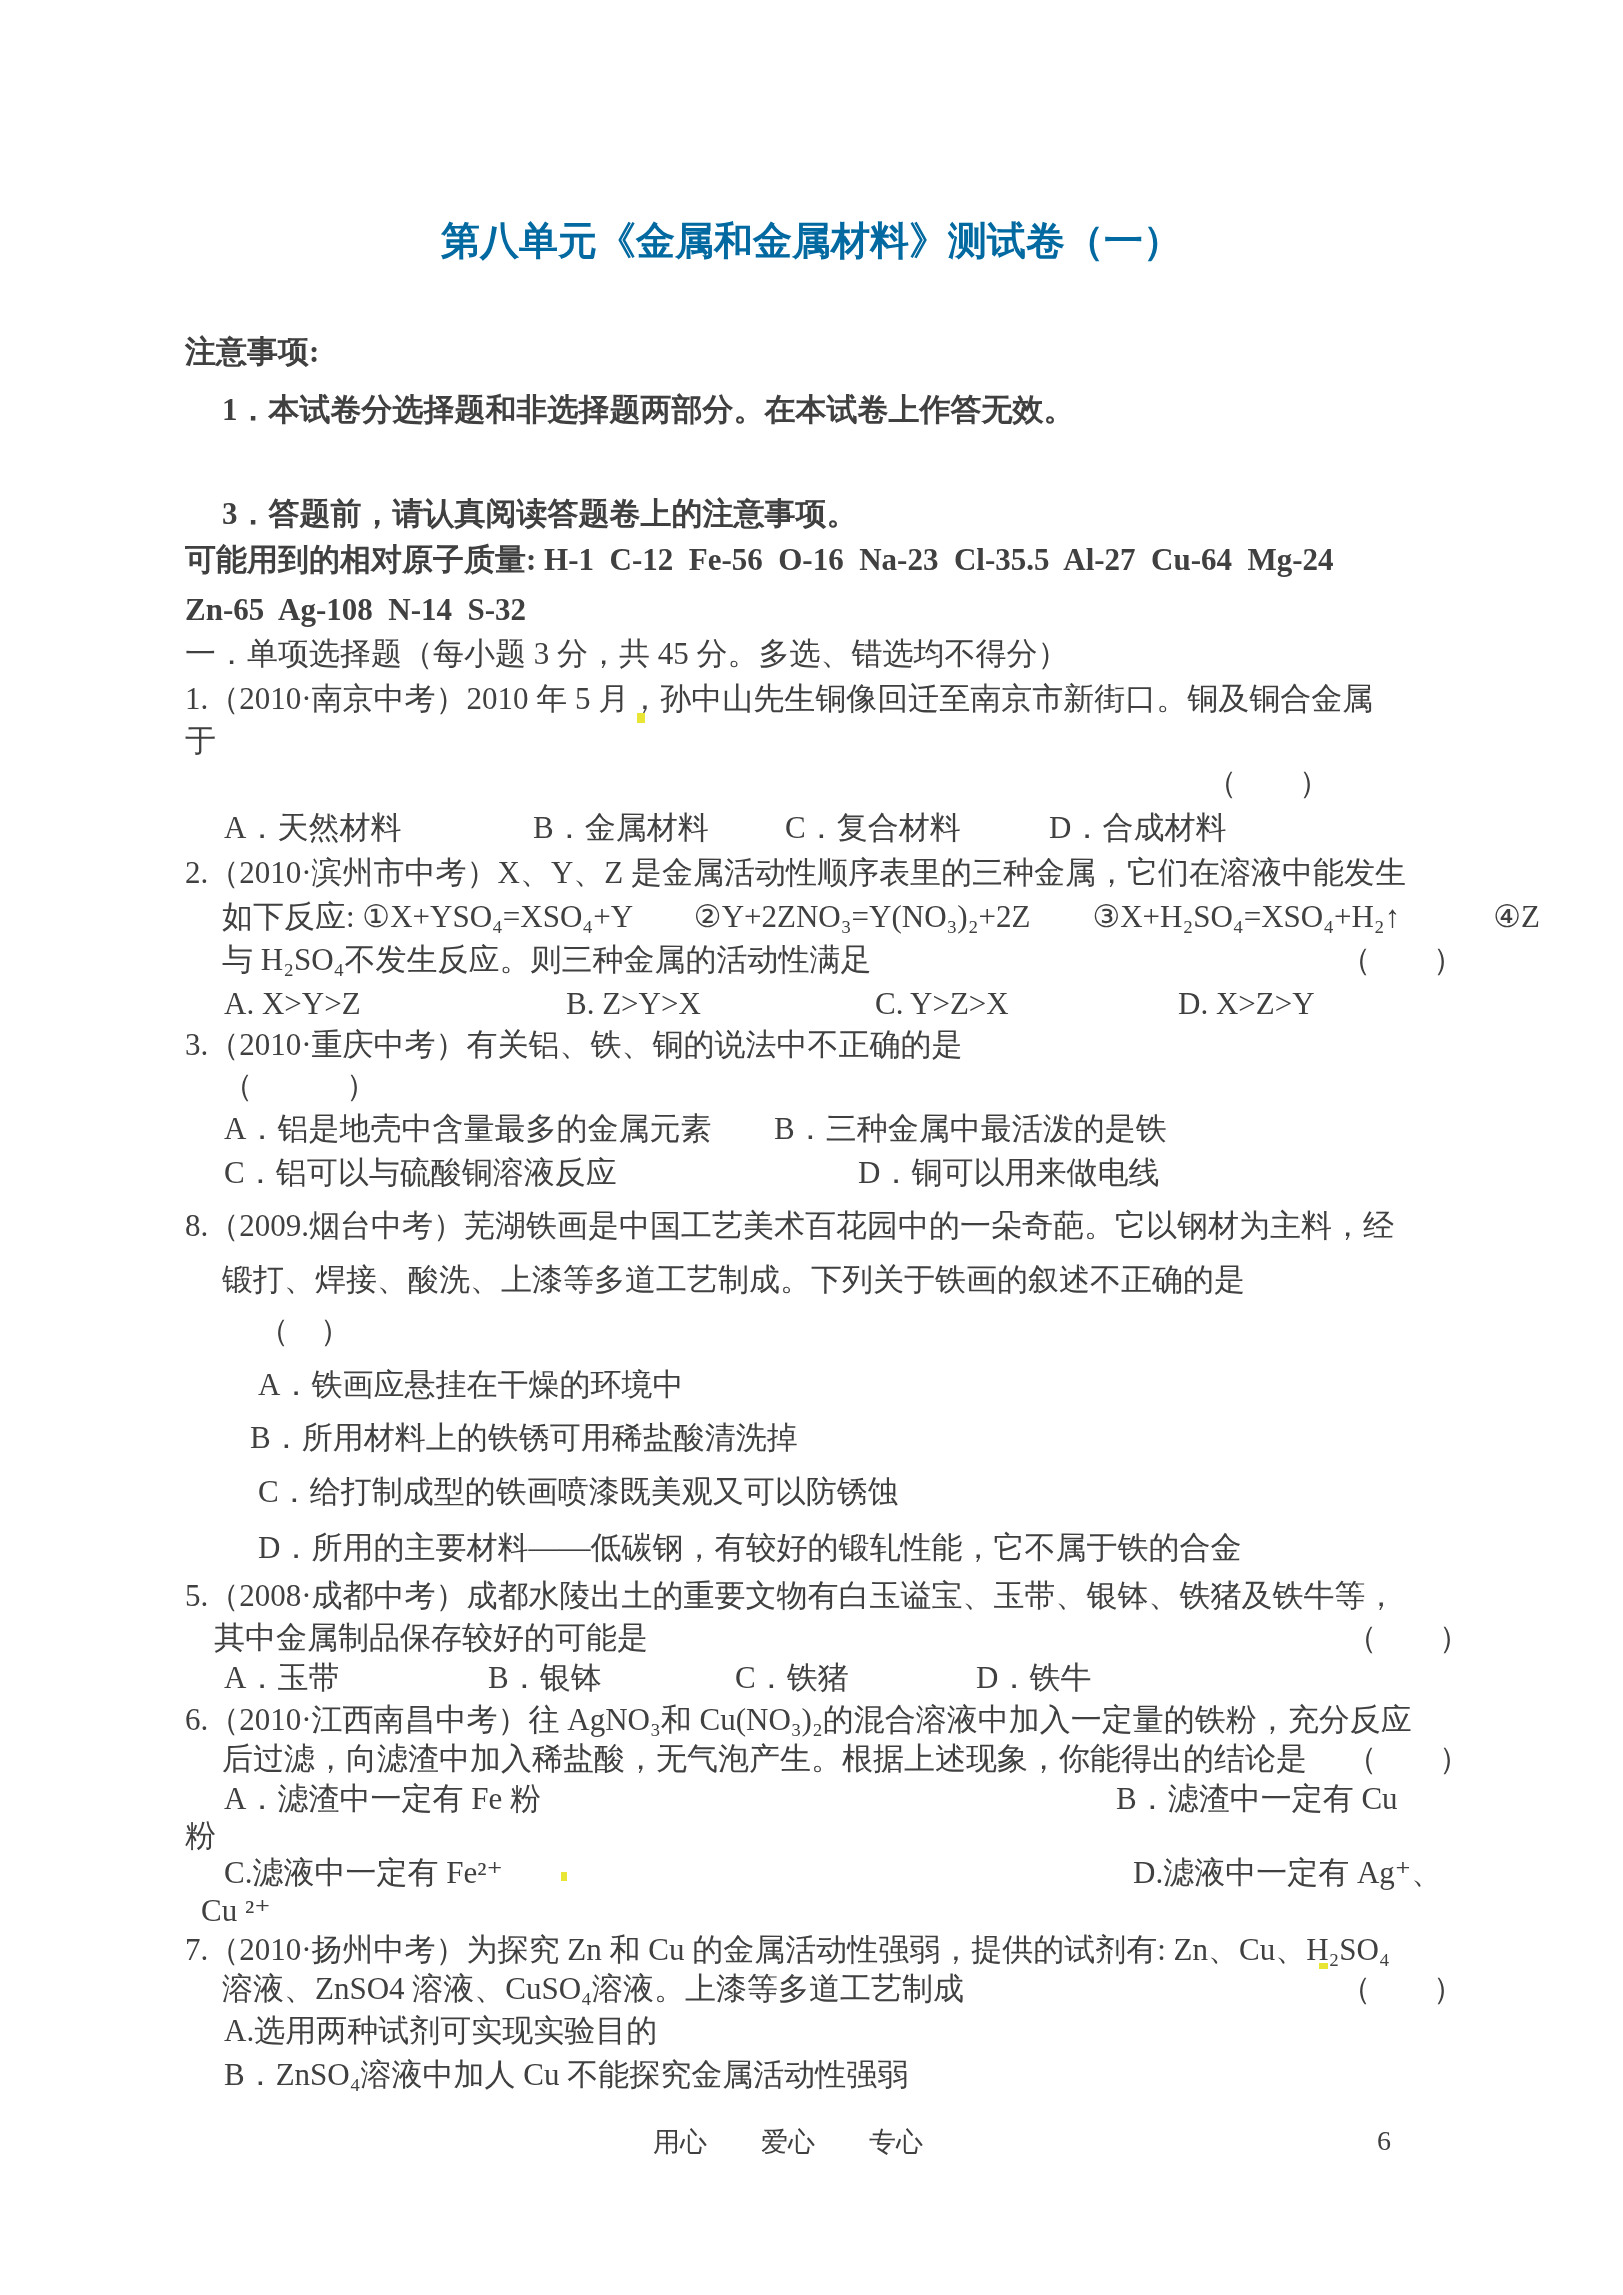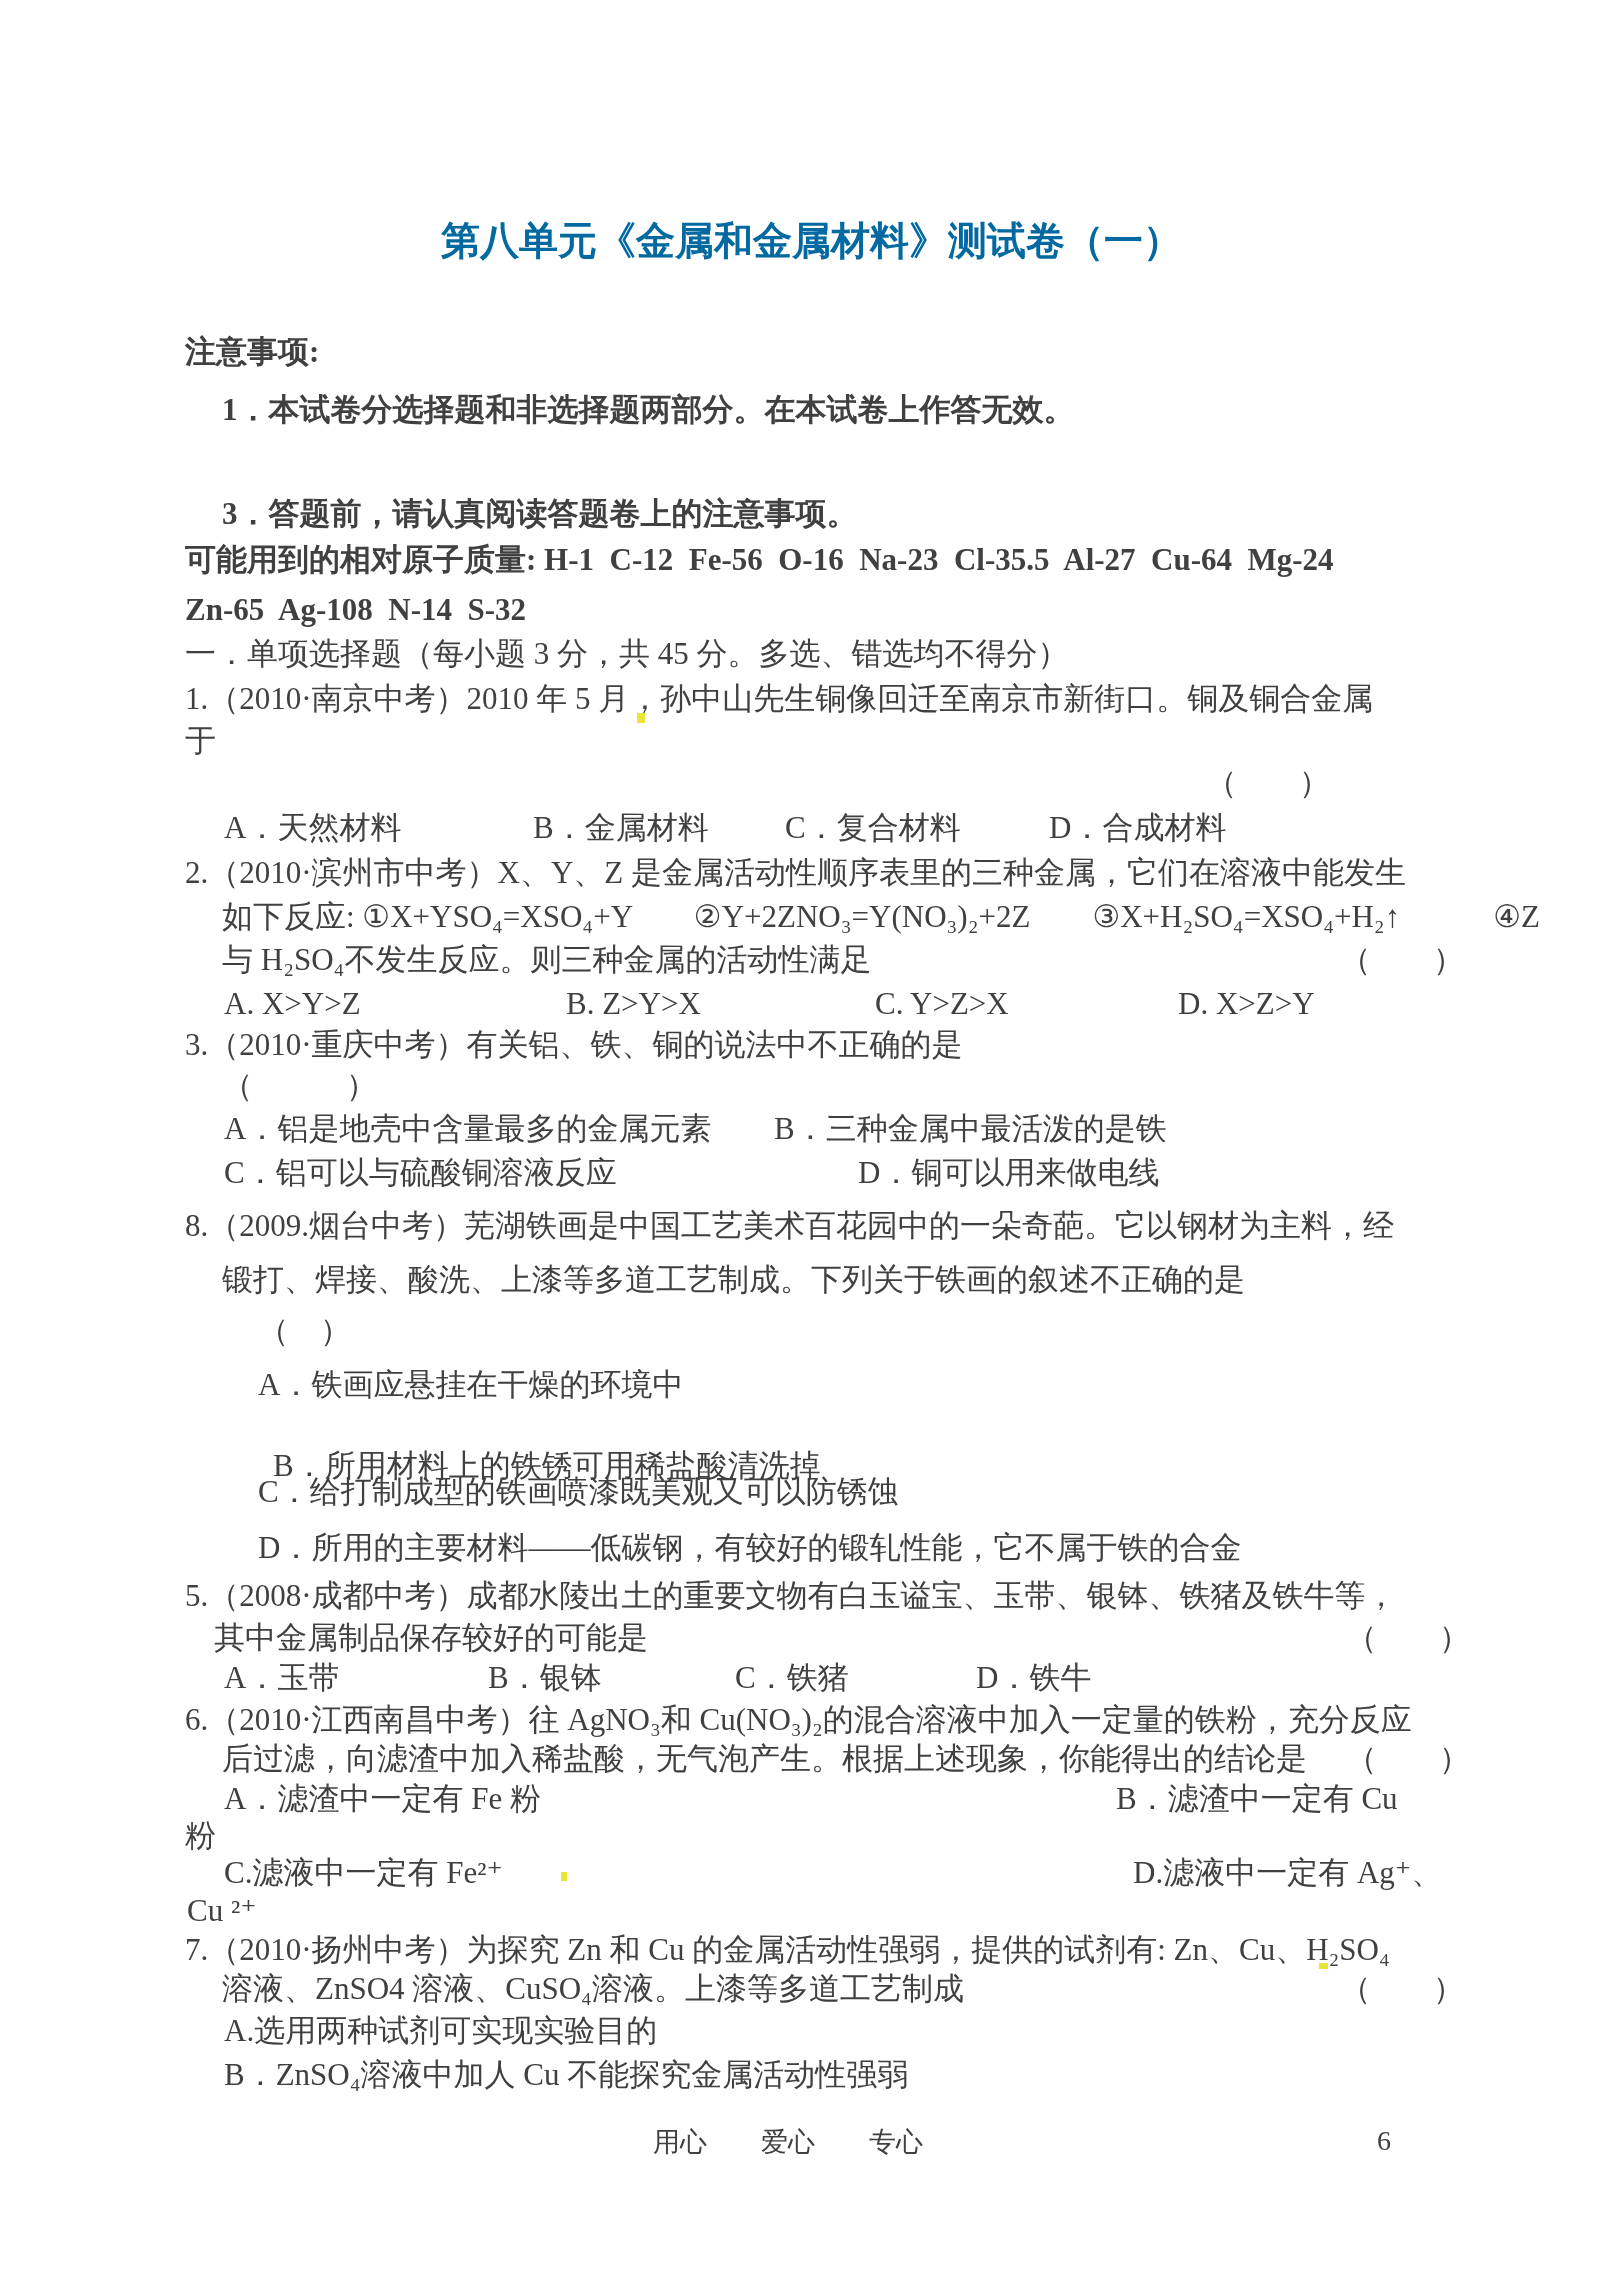--- a/index.html
+++ b/index.html
@@ -75,41 +75,41 @@
   <div class="t" style="left:222px; top:1067px;">（　　　）</div>
   <div class="t" style="left:224px; top:1110px;">A．铝是地壳中含量最多的金属元素</div>
   <div class="t" style="left:774px; top:1110px;">B．三种金属中最活泼的是铁</div>
   <div class="t" style="left:224px; top:1154px;">C．铝可以与硫酸铜溶液反应</div>
   <div class="t" style="left:858px; top:1154px;">D．铜可以用来做电线</div>
 
   <div class="t" style="left:185px; top:1207px;">8.（2009.烟台中考）芜湖铁画是中国工艺美术百花园中的一朵奇葩。它以钢材为主料，经</div>
   <div class="t" style="left:222px; top:1261px;">锻打、焊接、酸洗、上漆等多道工艺制成。下列关于铁画的叙述不正确的是</div>
   <div class="t" style="left:258px; top:1312px;">（　）</div>
   <div class="t" style="left:258px; top:1366px;">A．铁画应悬挂在干燥的环境中</div>
-  <div class="t" style="left:273px; top:1419px;margin-top:28px;">B．所用材料上的铁锈可用稀盐酸清洗掉</div>
+  <div class="t" style="left:250px; top:1419px;">B．所用材料上的铁锈可用稀盐酸清洗掉</div>
   <div class="t" style="left:258px; top:1473px;">C．给打制成型的铁画喷漆既美观又可以防锈蚀</div>
   <div class="t" style="left:258px; top:1529px;">D．所用的主要材料——低碳钢，有较好的锻轧性能，它不属于铁的合金</div>
 
   <div class="t" style="left:185px; top:1577px;">5.（2008·成都中考）成都水陵出土的重要文物有白玉谥宝、玉带、银钵、铁猪及铁牛等，</div>
   <div class="t" style="left:214px; top:1619px;">其中金属制品保存较好的可能是</div>
   <div class="t" style="left:1346px; top:1619px;">（　　）</div>
   <div class="t" style="left:224px; top:1659px;">A．玉带</div>
   <div class="t" style="left:488px; top:1659px;">B．银钵</div>
   <div class="t" style="left:735px; top:1659px;">C．铁猪</div>
   <div class="t" style="left:976px; top:1659px;">D．铁牛</div>
 
   <div class="t" style="left:185px; top:1701px;">6.（2010·江西南昌中考）往 AgNO₃和 Cu(NO₃)₂的混合溶液中加入一定量的铁粉，充分反应</div>
   <div class="t" style="left:222px; top:1740px;">后过滤，向滤渣中加入稀盐酸，无气泡产生。根据上述现象，你能得出的结论是</div>
   <div class="t" style="left:1346px; top:1740px;">（　　）</div>
   <div class="t" style="left:224px; top:1780px;">A．滤渣中一定有 Fe 粉</div>
   <div class="t" style="left:1116px; top:1780px;">B．滤渣中一定有 Cu</div>
   <div class="t" style="left:185px; top:1817px;">粉</div>
   <div class="t" style="left:224px; top:1854px;">C.滤液中一定有 Fe²⁺</div>
   <div class="t" style="left:1133px; top:1854px;">D.滤液中一定有 Ag⁺、</div>
-  <div class="t" style="left:187px; top:1892px;">Cu ²⁺</div>
+  <div class="t" style="left:201px; top:1892px;">Cu ²⁺</div>
 
   <div class="t" style="left:185px; top:1931px;">7.（2010·扬州中考）为探究 Zn 和 Cu 的金属活动性强弱，提供的试剂有: Zn、Cu、H₂SO₄</div>
   <div class="t" style="left:222px; top:1970px;">溶液、ZnSO4 溶液、CuSO₄溶液。上漆等多道工艺制成</div>
   <div class="t" style="left:1340px; top:1970px;">（　　）</div>
   <div class="t" style="left:224px; top:2012px;">A.选用两种试剂可实现实验目的</div>
   <div class="t" style="left:224px; top:2056px;">B．ZnSO₄溶液中加人 Cu 不能探究金属活动性强弱</div>
 
   <span class="artifact" style="left:637px; top:713px; width:7.9px; height:10px;"></span>
   <span class="artifact" style="left:561px; top:1872px; width:5.6px; height:9px;"></span>
   <span class="artifact" style="left:1319px; top:1963px; width:9px; height:5.6px;"></span>

